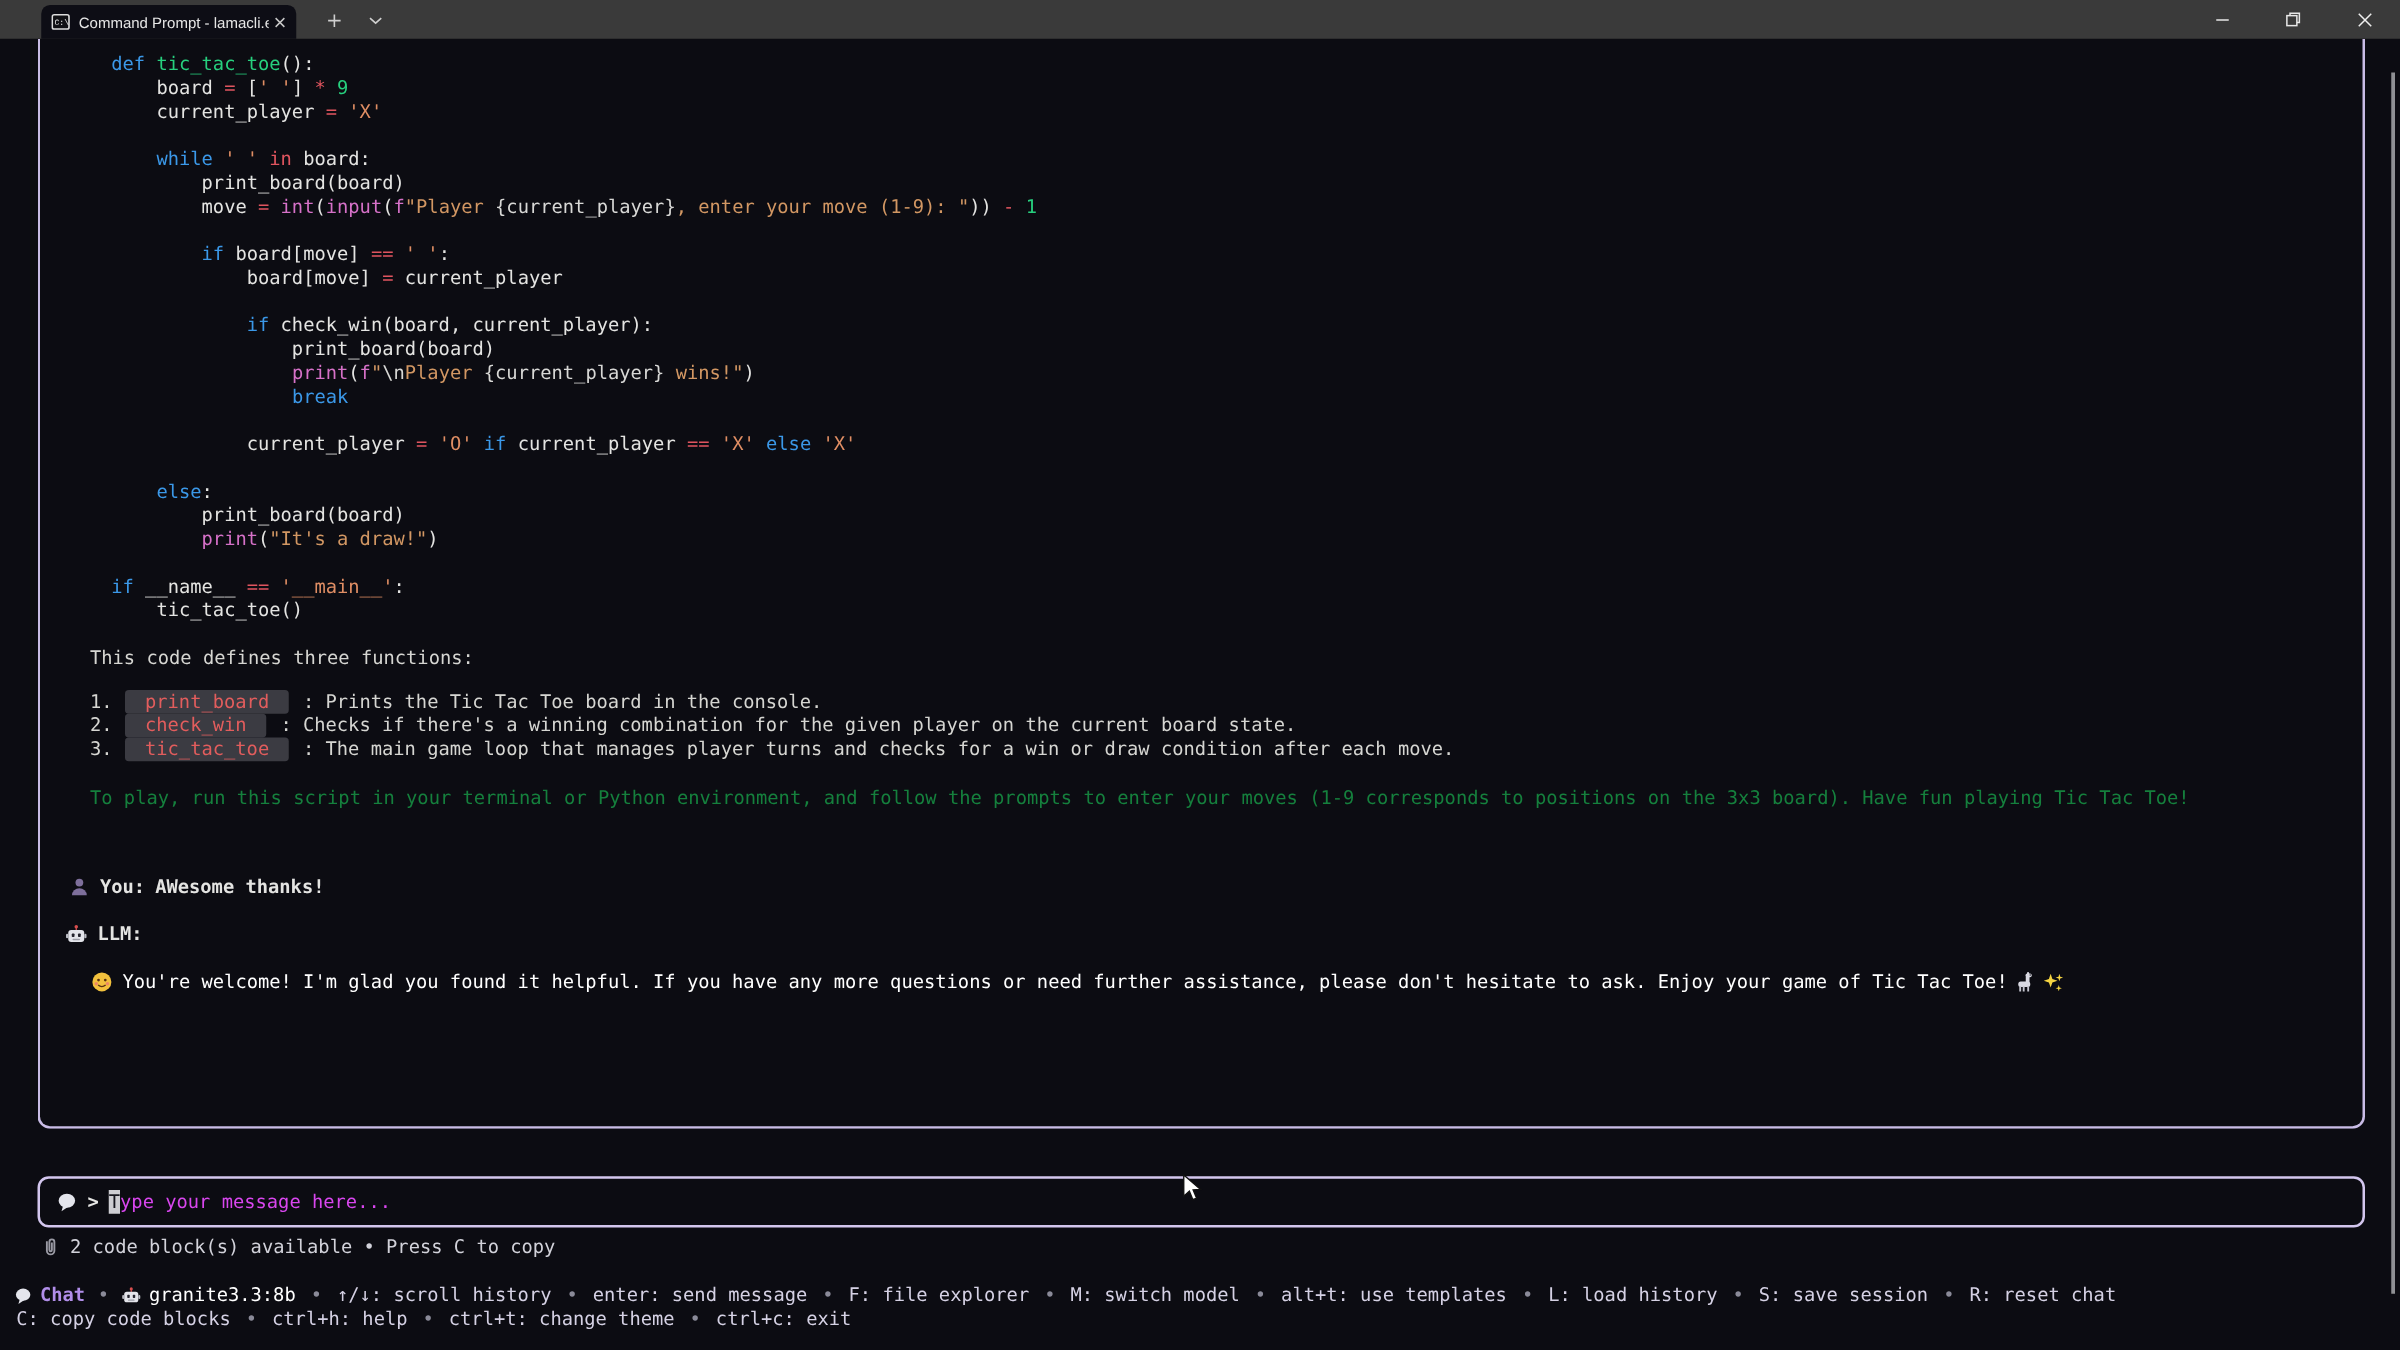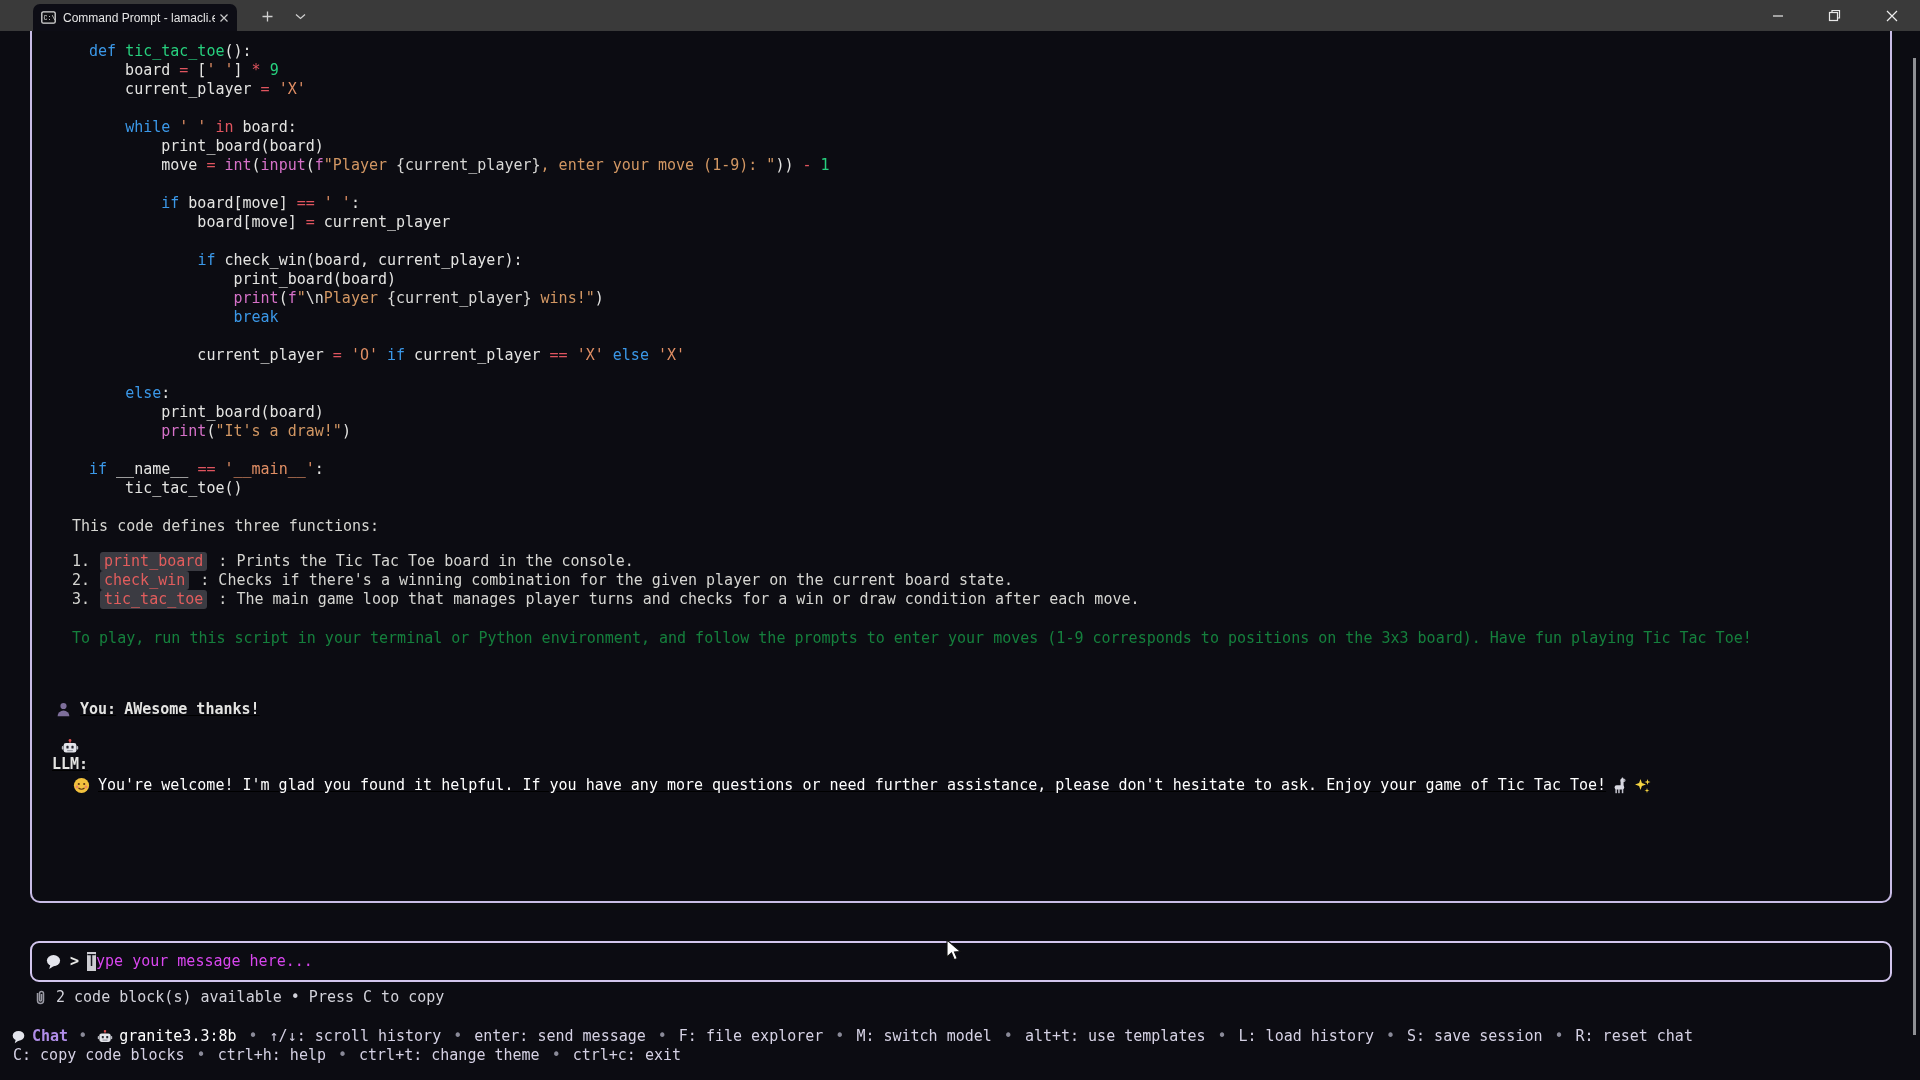--- a/index.html
+++ b/index.html
@@ -23,23 +23,23 @@
            border-radius:0 0 10px 10px;}
   .mono{font-size:15px;line-height:19px;white-space:pre;color:#e4e4e2;}
   .tline{height:19px;}
   .c-kw{color:#3b98e8}.c-fn{color:#27d07e}.c-op{color:#e0555f}.c-str{color:#e08e64}
   .c-fstr{color:#d29763}.c-mag{color:#d671c8}.c-pl{color:#e4e4e2}.c-in{color:#d8d8d6}
   #code{position:absolute;left:89px;top:11px;}
   .intro{position:absolute;left:72px;top:486px;color:#d6d6d2;}
   .fnlist{position:absolute;left:72px;top:521px;}
   .fnrow{height:19px;display:flex;align-items:center;color:#d6d6d2;}
   .fnnum{width:28px;}
-  .chip{background:#3b3b42;color:#e25d5d;border-radius:3px;padding:0 4px;margin-right:2px;}
+  .chip{background:#3b3b42;color:#e25d5d;border-radius:3px;padding:0 16px;margin-right:2px;}
   .outro{position:absolute;left:72px;top:598px;color:#15803d;}
-  .chatrow{position:absolute;display:flex;text-decoration:underline;}
+  .chatrow{position:absolute;display:flex;}
   .chatrow .mono{display:inline;}
   .bold{font-weight:bold;}
   .gap8{width:8px;}.gap6{width:6px;}.gap4{width:4px;}
   
   .inputbox{position:absolute;left:30px;top:910px;width:1862px;height:41px;box-sizing:border-box;
             border:2px solid #d3c6ee;border-radius:9px;display:flex;align-items:center;padding-left:13px;}
   .prompt{color:#e8e8e6;font-weight:bold;}
   .cursorblock{display:inline-block;background:#cdcdd2;color:#15151d;min-width:9px;text-align:center;}
   .placeholder{color:#d946ef;}
   
@@ -124,21 +124,21 @@
             <circle cx="8.5" cy="5" r="3.1" fill="#7e6f9b"></circle>
             <path d="M2.6 15.2 a5.9 5.6 0 0 1 11.8 0 z" fill="#7e6f9b"></path>
           </svg>
       </span>
       <span class="gap8"></span>
       <span class="mono bold">You:</span>
       <span class="gap8"></span>
       <span class="mono bold">AWesome thanks!</span>
     </div>
 
-    <div class="chatrow" style="left:52px;top:707px;flex-direction:column;">
+    <div class="chatrow" style="left:52px;top:707px;">
       <span class="icon">
         <svg width="18" height="17" viewBox="0 0 18 17">
             <circle cx="9" cy="2.4" r="1.4" fill="#d94f4f"></circle>
             <rect x="8.5" y="2.8" width="1" height="2.4" fill="#d94f4f"></rect>
             <rect x="2.6" y="5" width="12.8" height="9.6" rx="2.4" fill="#e3e4ea"></rect>
             <rect x="0.8" y="8" width="1.8" height="3.6" rx="0.9" fill="#b9bac2"></rect>
             <rect x="15.4" y="8" width="1.8" height="3.6" rx="0.9" fill="#b9bac2"></rect>
             <rect x="5.4" y="7.8" width="2.2" height="2.8" rx="0.6" fill="#23232d"></rect>
             <rect x="10.4" y="7.8" width="2.2" height="2.8" rx="0.6" fill="#23232d"></rect>
             <rect x="6" y="12" width="6" height="1.2" rx="0.6" fill="#9b9ca6"></rect>

